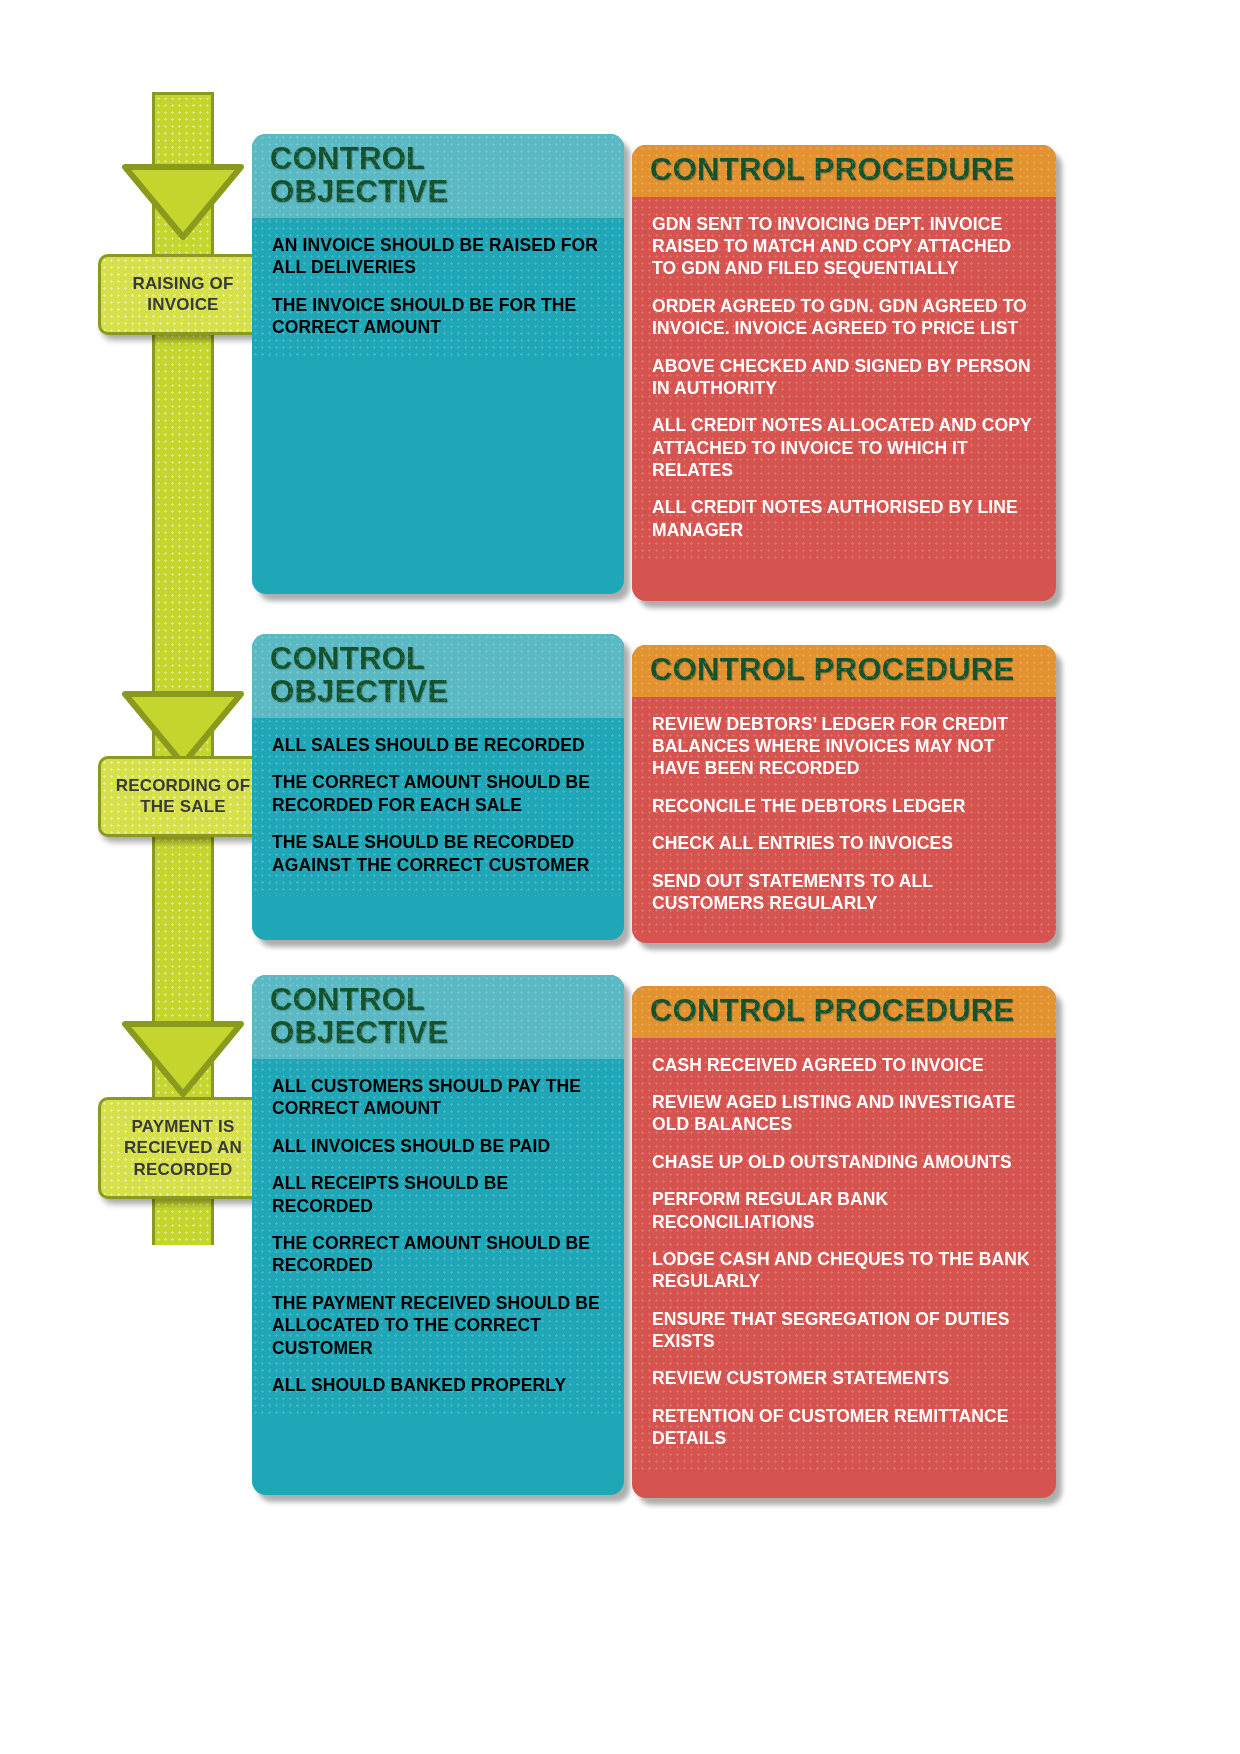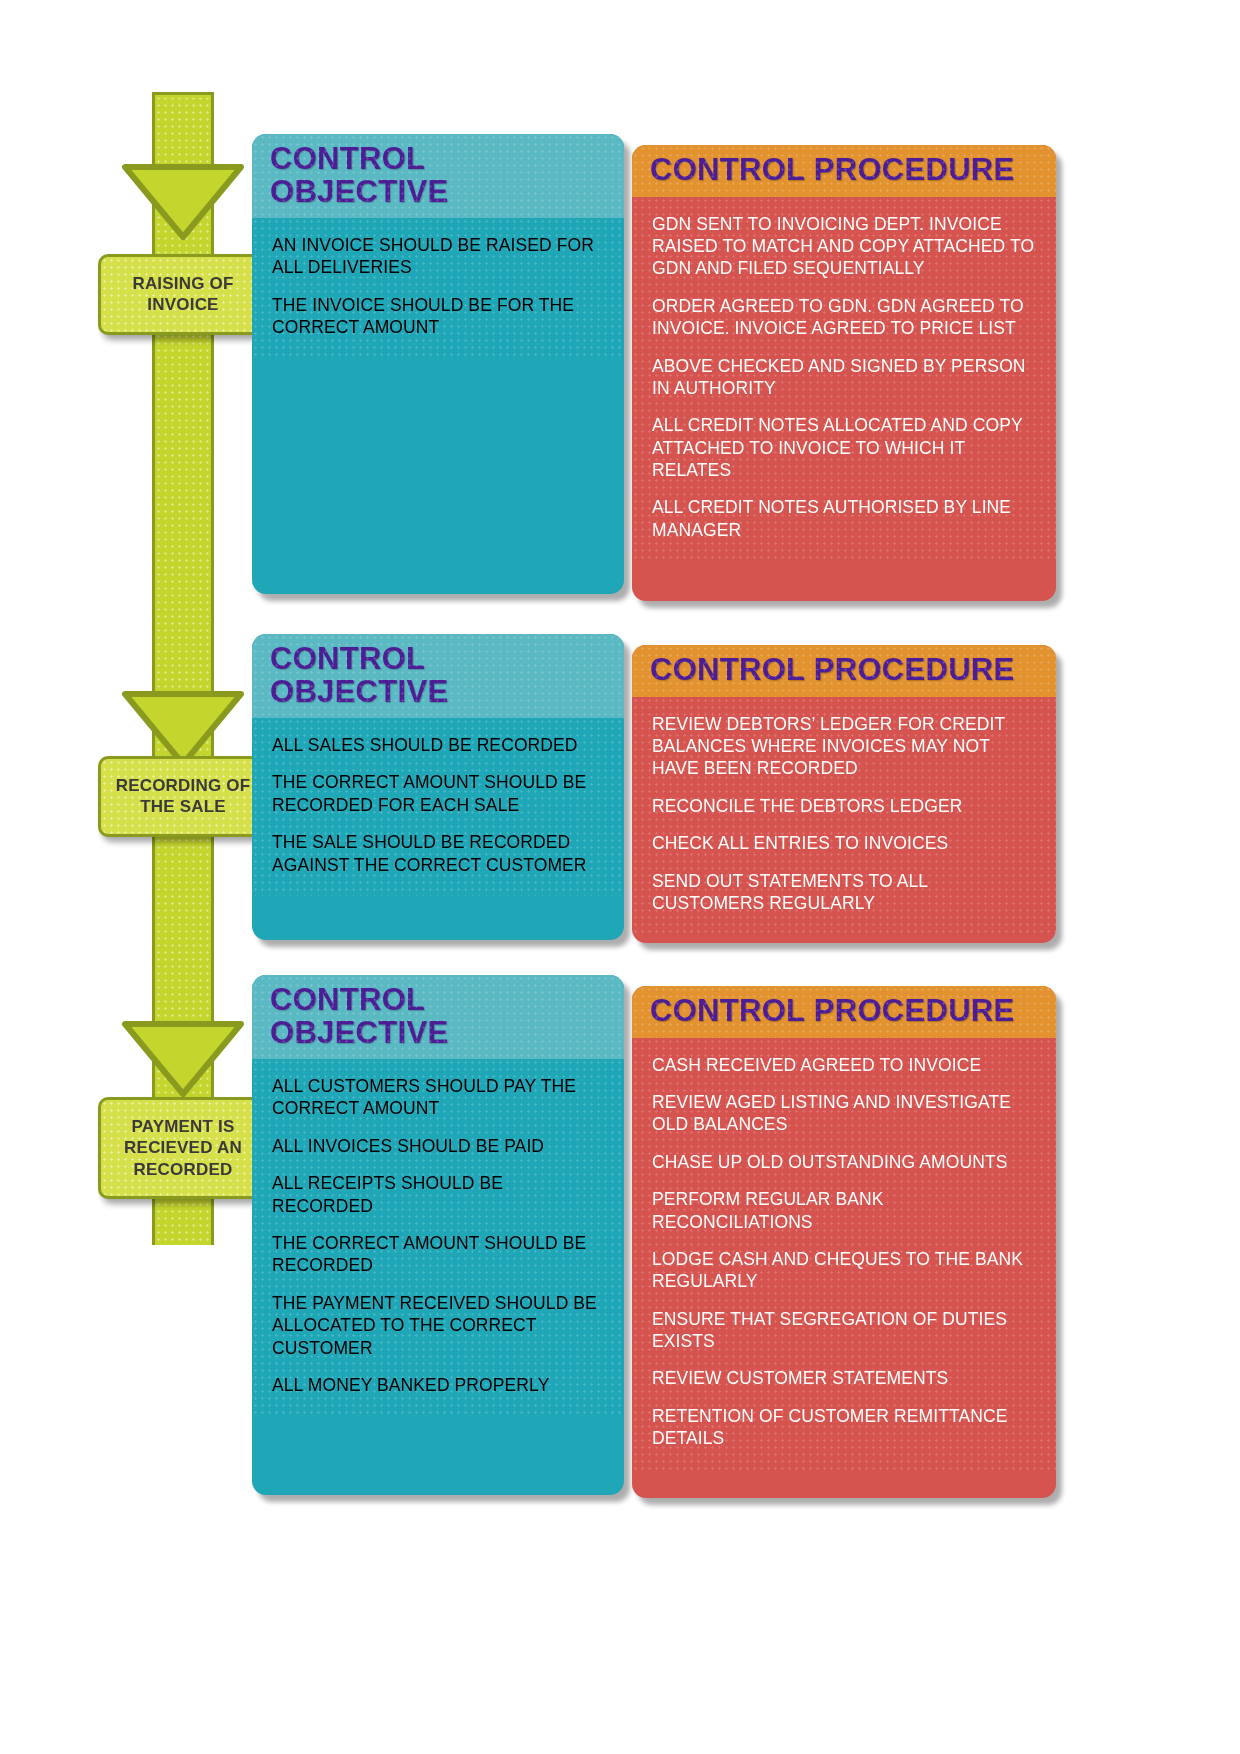--- a/index.html
+++ b/index.html
@@ -95,21 +95,21 @@
   
   .card {
     position: absolute;
     border-radius: 14px;
     box-shadow: 6px 7px 5px rgba(0,0,0,.32);
     overflow: hidden;
     z-index: 5;
   }
   .card .head {
     padding: 9px 18px 10px 18px;
-    color: #4c1d95;
+    color: #14532d;
     font-size: 31px;
     font-weight: bold;
     letter-spacing: .3px;
     line-height: 1.05;
     text-shadow: 1px 1px 1px rgba(0,0,0,.22);
     position: relative;
   }
   .card .body {
     padding: 16px 20px 20px 20px;
     position: relative;
@@ -120,21 +120,21 @@
     position: absolute;
     inset: 0;
     background-image: radial-gradient(rgba(255,255,255,.16) 1.1px, transparent 1.2px);
     background-size: 7px 7px;
     pointer-events: none;
   }
   .card .body p {
     position: relative;
     margin: 0 0 15px 0;
     font-size: 17.5px;
-    font-weight: normal;
+    font-weight: bold;
     line-height: 1.28;
     letter-spacing: .1px;
   }
   .card .body p:last-child { margin-bottom: 0; }
 
   
   .objective { background: #1fa7b8; }
   .objective .head { background: #5bb9c4; }
   .objective .body p { color: #000000; }
 
@@ -216,21 +216,21 @@
   </div>
 
   <div class="card objective" style="left:252px; top:975px; width:372px; height:520px;">
     <div class="head">CONTROL OBJECTIVE</div>
     <div class="body">
       <p>ALL CUSTOMERS SHOULD PAY THE CORRECT AMOUNT</p>
       <p>ALL INVOICES SHOULD BE PAID</p>
       <p>ALL RECEIPTS SHOULD BE RECORDED</p>
       <p>THE CORRECT AMOUNT SHOULD BE RECORDED</p>
       <p>THE PAYMENT RECEIVED SHOULD BE ALLOCATED TO THE CORRECT CUSTOMER</p>
-      <p>ALL MONEY BANKED PROPERLY</p>
+      <p>ALL SHOULD BANKED PROPERLY</p>
     </div>
   </div>
 
   <div class="card procedure" style="left:632px; top:986px; width:424px; height:512px;">
     <div class="head">CONTROL PROCEDURE</div>
     <div class="body">
       <p>CASH RECEIVED AGREED TO INVOICE</p>
       <p>REVIEW AGED LISTING AND INVESTIGATE OLD BALANCES</p>
       <p>CHASE UP OLD OUTSTANDING AMOUNTS</p>
       <p>PERFORM REGULAR BANK RECONCILIATIONS</p>

